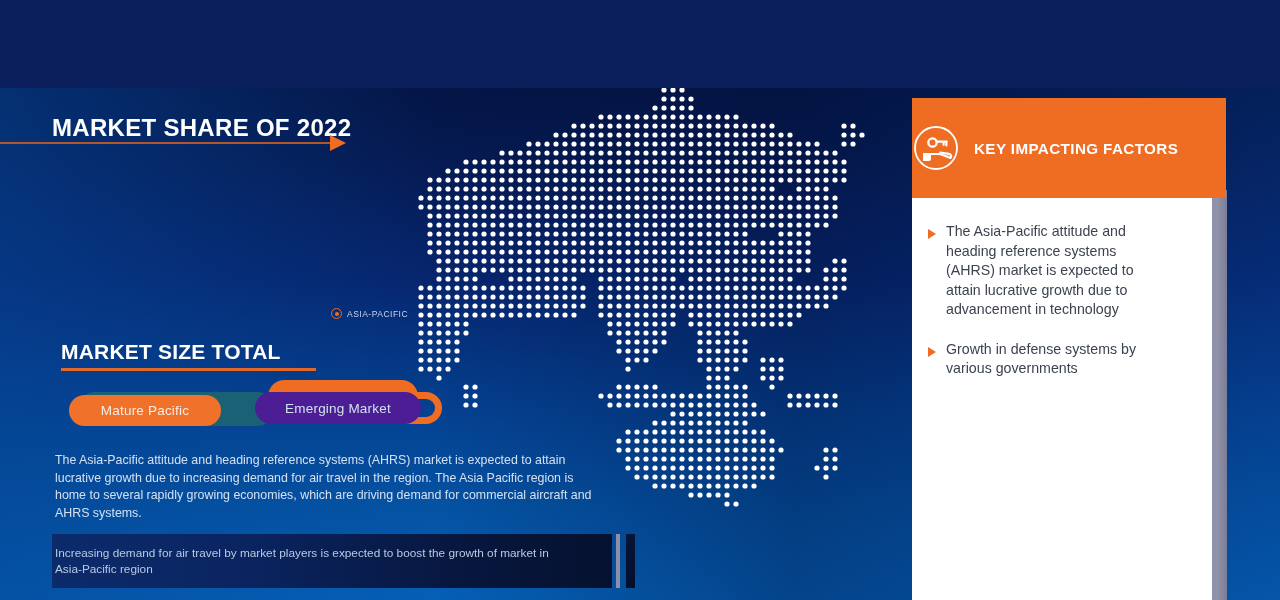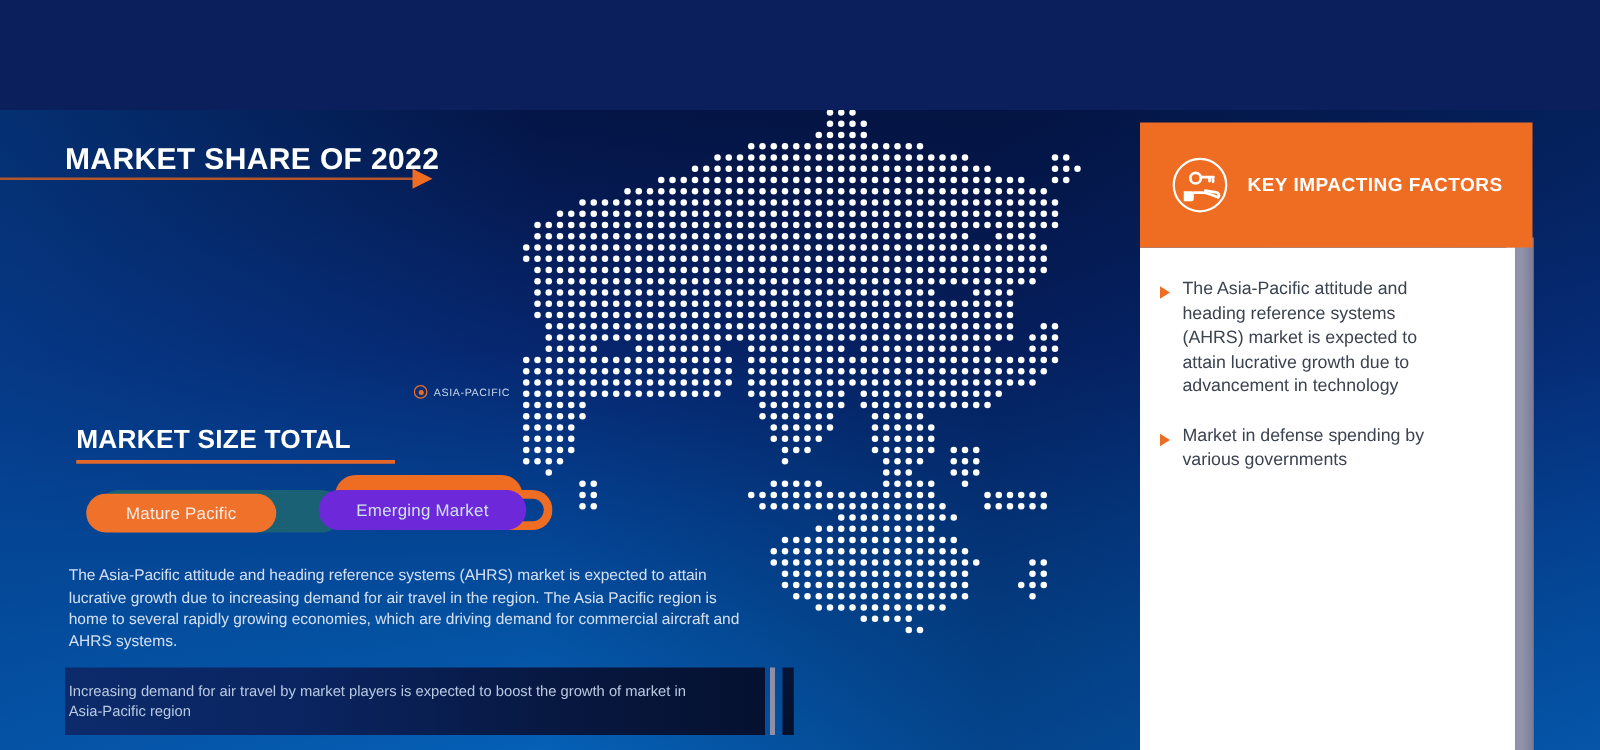--- a/index.html
+++ b/index.html
@@ -83,21 +83,21 @@
 
   
   .pill {
     position:absolute; border-radius:999px; display:flex;
     align-items:center; justify-content:center;
     font-size:13.5px; letter-spacing:.2px;
   }
   .pill-mature-back  { left:78px;  top:392px; width:196px; height:34px; background:#1b6176; }
   .pill-mature-front { left:69px;  top:395px; width:152px; height:31px; background:#f0712a; color:#f4ece6; }
   .pill-emerg-back   { left:268px; top:380px; width:150px; height:33px; background:#ef6c23; }
-  .pill-emerg-front  { left:255px; top:392px; width:166px; height:32px; background:#6d28d9; color:#cfe3ec; }
+  .pill-emerg-front  { left:255px; top:392px; width:166px; height:32px; background:#4c1d95; color:#cfe3ec; }
   .pill-emerg-cap    { left:390px; top:392px; width:52px; height:32px; background:transparent;
                        border:7px solid #ef6c23; border-left:none; border-radius:0 999px 999px 0; }
 
   
   .body-text {
     position:absolute; left:55px; top:452px; width:540px;
     color:#d4e0f2; font-size:12.4px; line-height:17.5px;
   }
 
   
@@ -120,21 +120,21 @@
   
   .panel-shadow {
     position:absolute; left:1205px; top:190px; width:22px; height:410px;
     background:linear-gradient(90deg,#8c8da6 0%, #9193ab 55%, #7b7d96 100%);
   }
   .panel-white {
     position:absolute; left:912px; top:198px; width:300px; height:402px; background:#ffffff;
   }
   .panel-head {
     position:absolute; left:912px; top:98px; width:314px; height:100px;
-    background:#ef6c23; display:flex; align-items:center; gap:14px; padding-left:24px;
+    background:#ef6c23; display:flex; align-items:center; gap:14px; 
   }
   .panel-head-title { color:#ffffff; font-size:15.2px; font-weight:700; letter-spacing:.4px; }
   .key-icon { width:48px; height:48px; flex:0 0 48px; }
 
   .bullets { position:absolute; left:928px; top:222px; width:280px; }
   .bullet { display:flex; gap:10px; margin-bottom:20px; }
   .bullet-tri {
     flex:0 0 auto; margin-top:7px; width:0; height:0;
     border-top:5px solid transparent; border-bottom:5px solid transparent;
     border-left:8px solid #ef6c23;
@@ -1481,18 +1481,18 @@
     <div class="bullet">
       <span class="bullet-tri"></span>
       <span class="bullet-text">The Asia-Pacific attitude and
 heading reference systems
 (AHRS) market is expected to
 attain lucrative growth due to
 advancement in technology</span>
     </div>
     <div class="bullet">
       <span class="bullet-tri"></span>
-      <span class="bullet-text">Market in defense spending by
+      <span class="bullet-text">Growth in defense systems by
 various governments</span>
     </div>
   </div>
 
 </div>
 
 </body></html>

